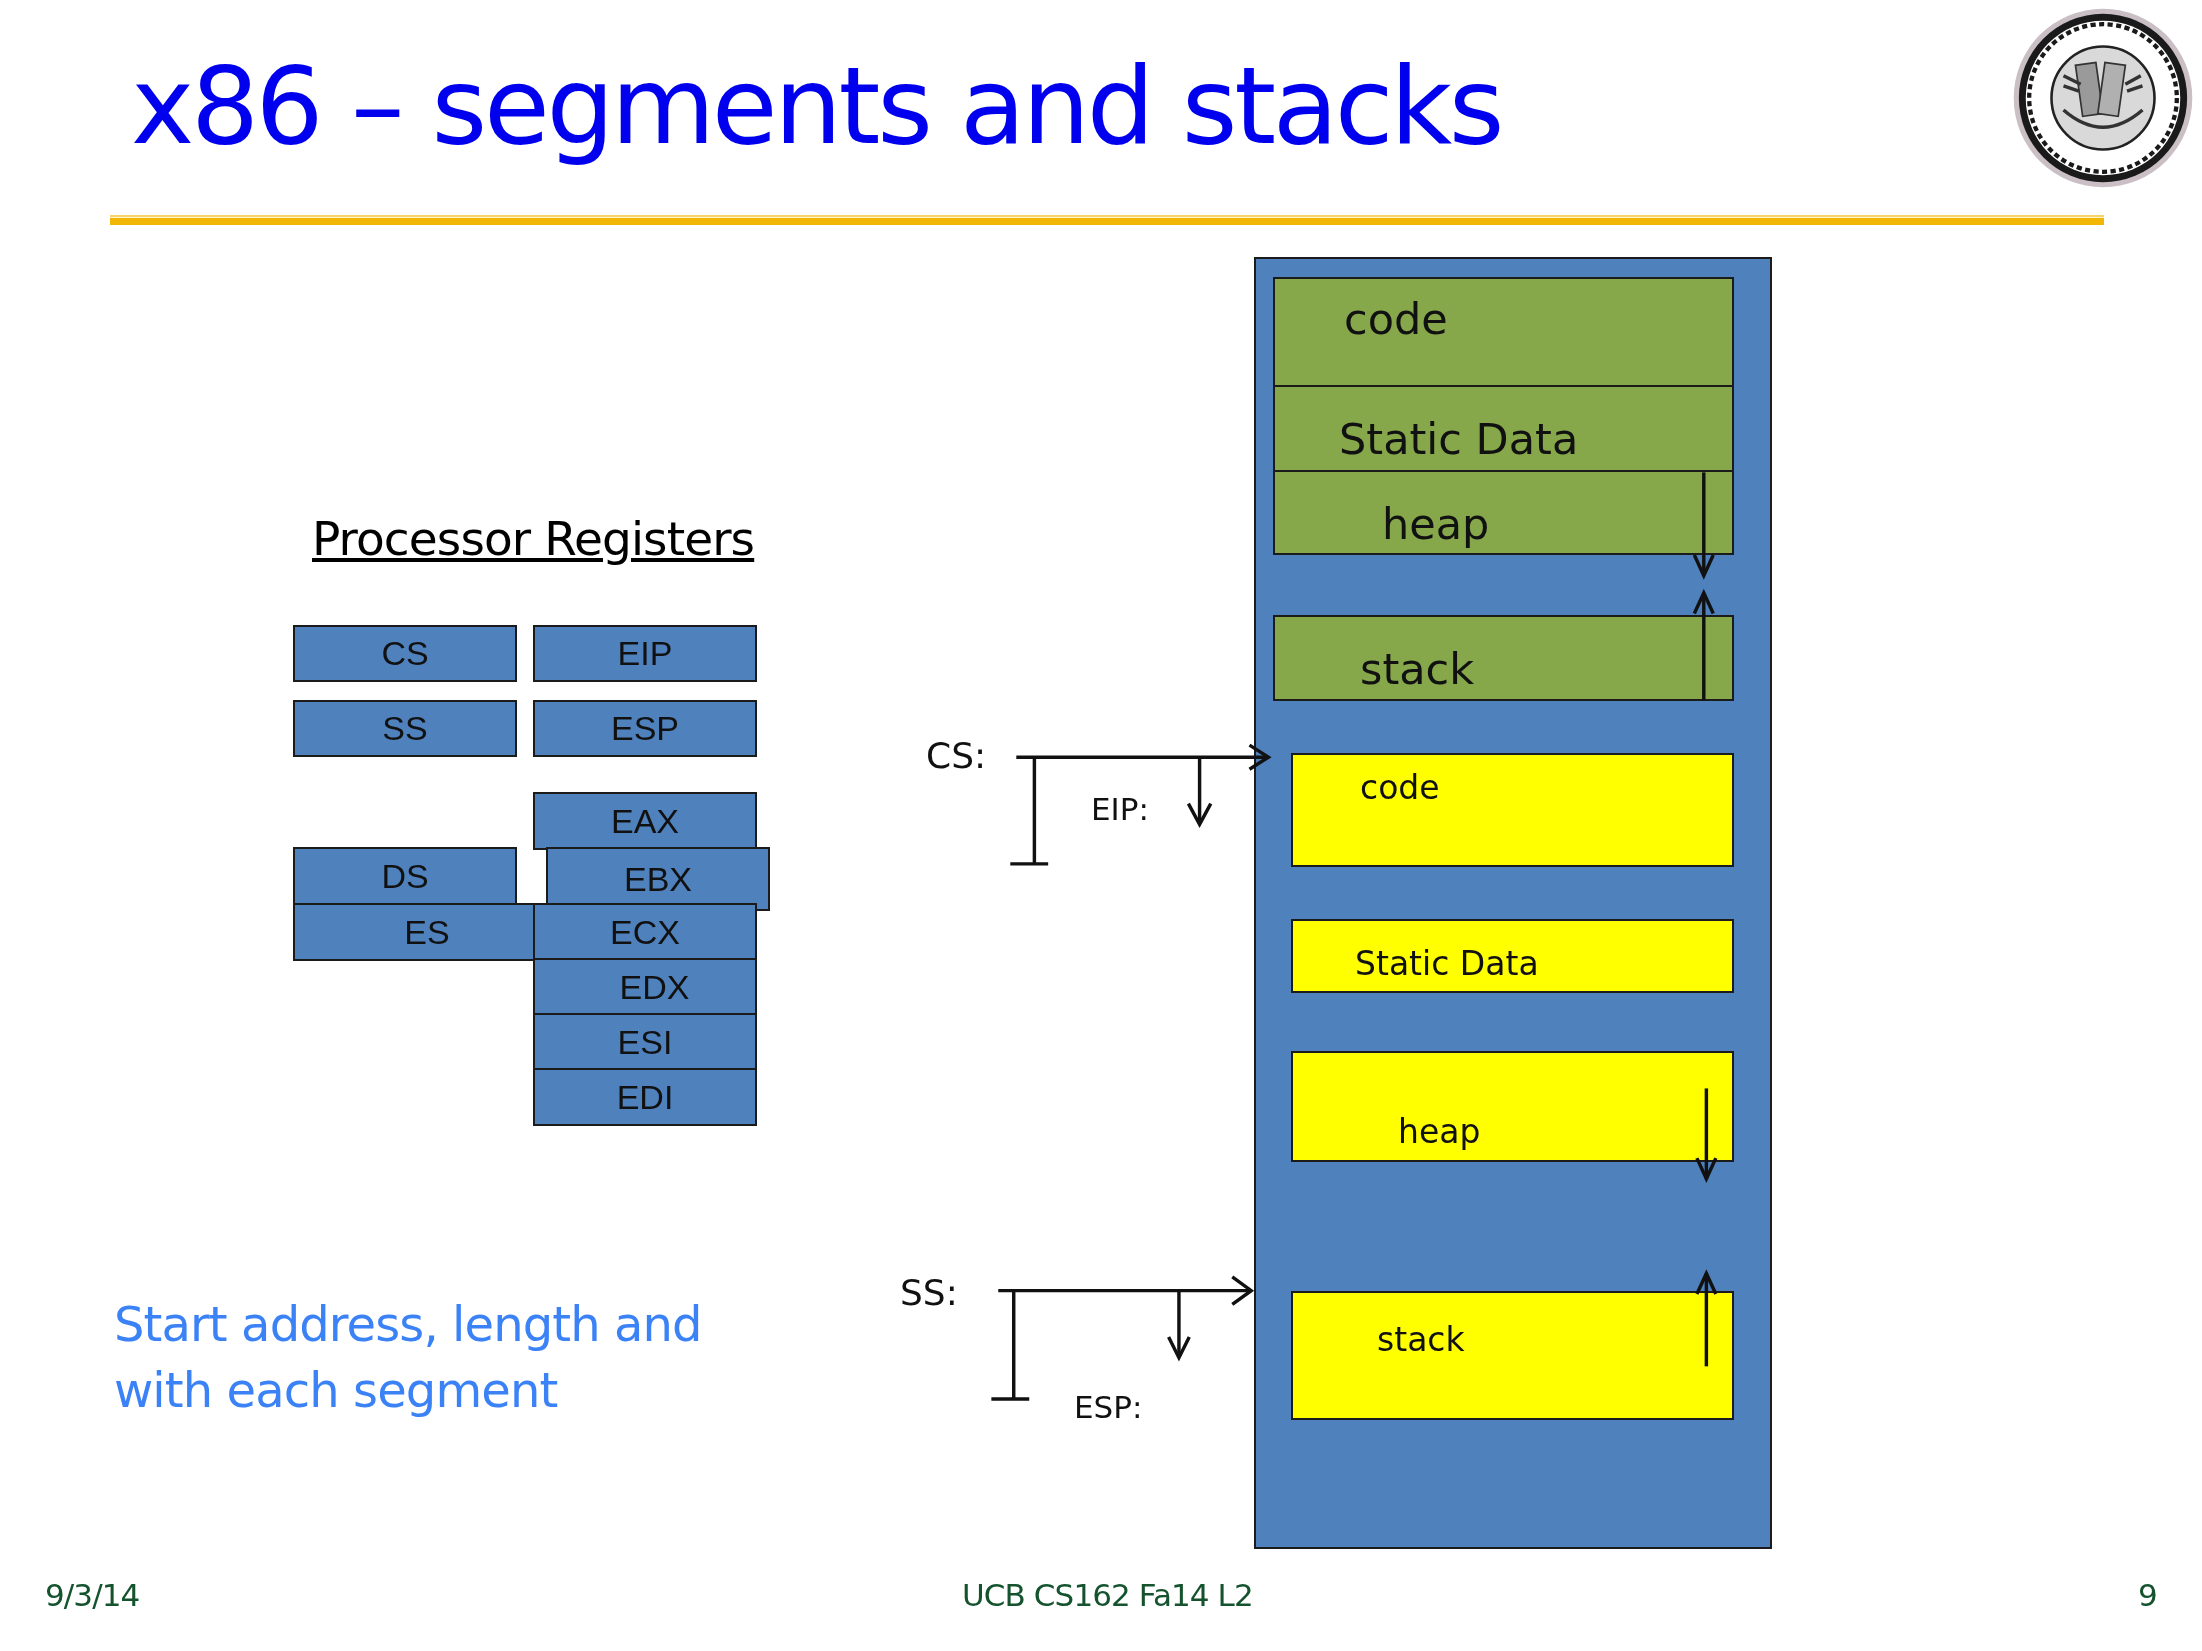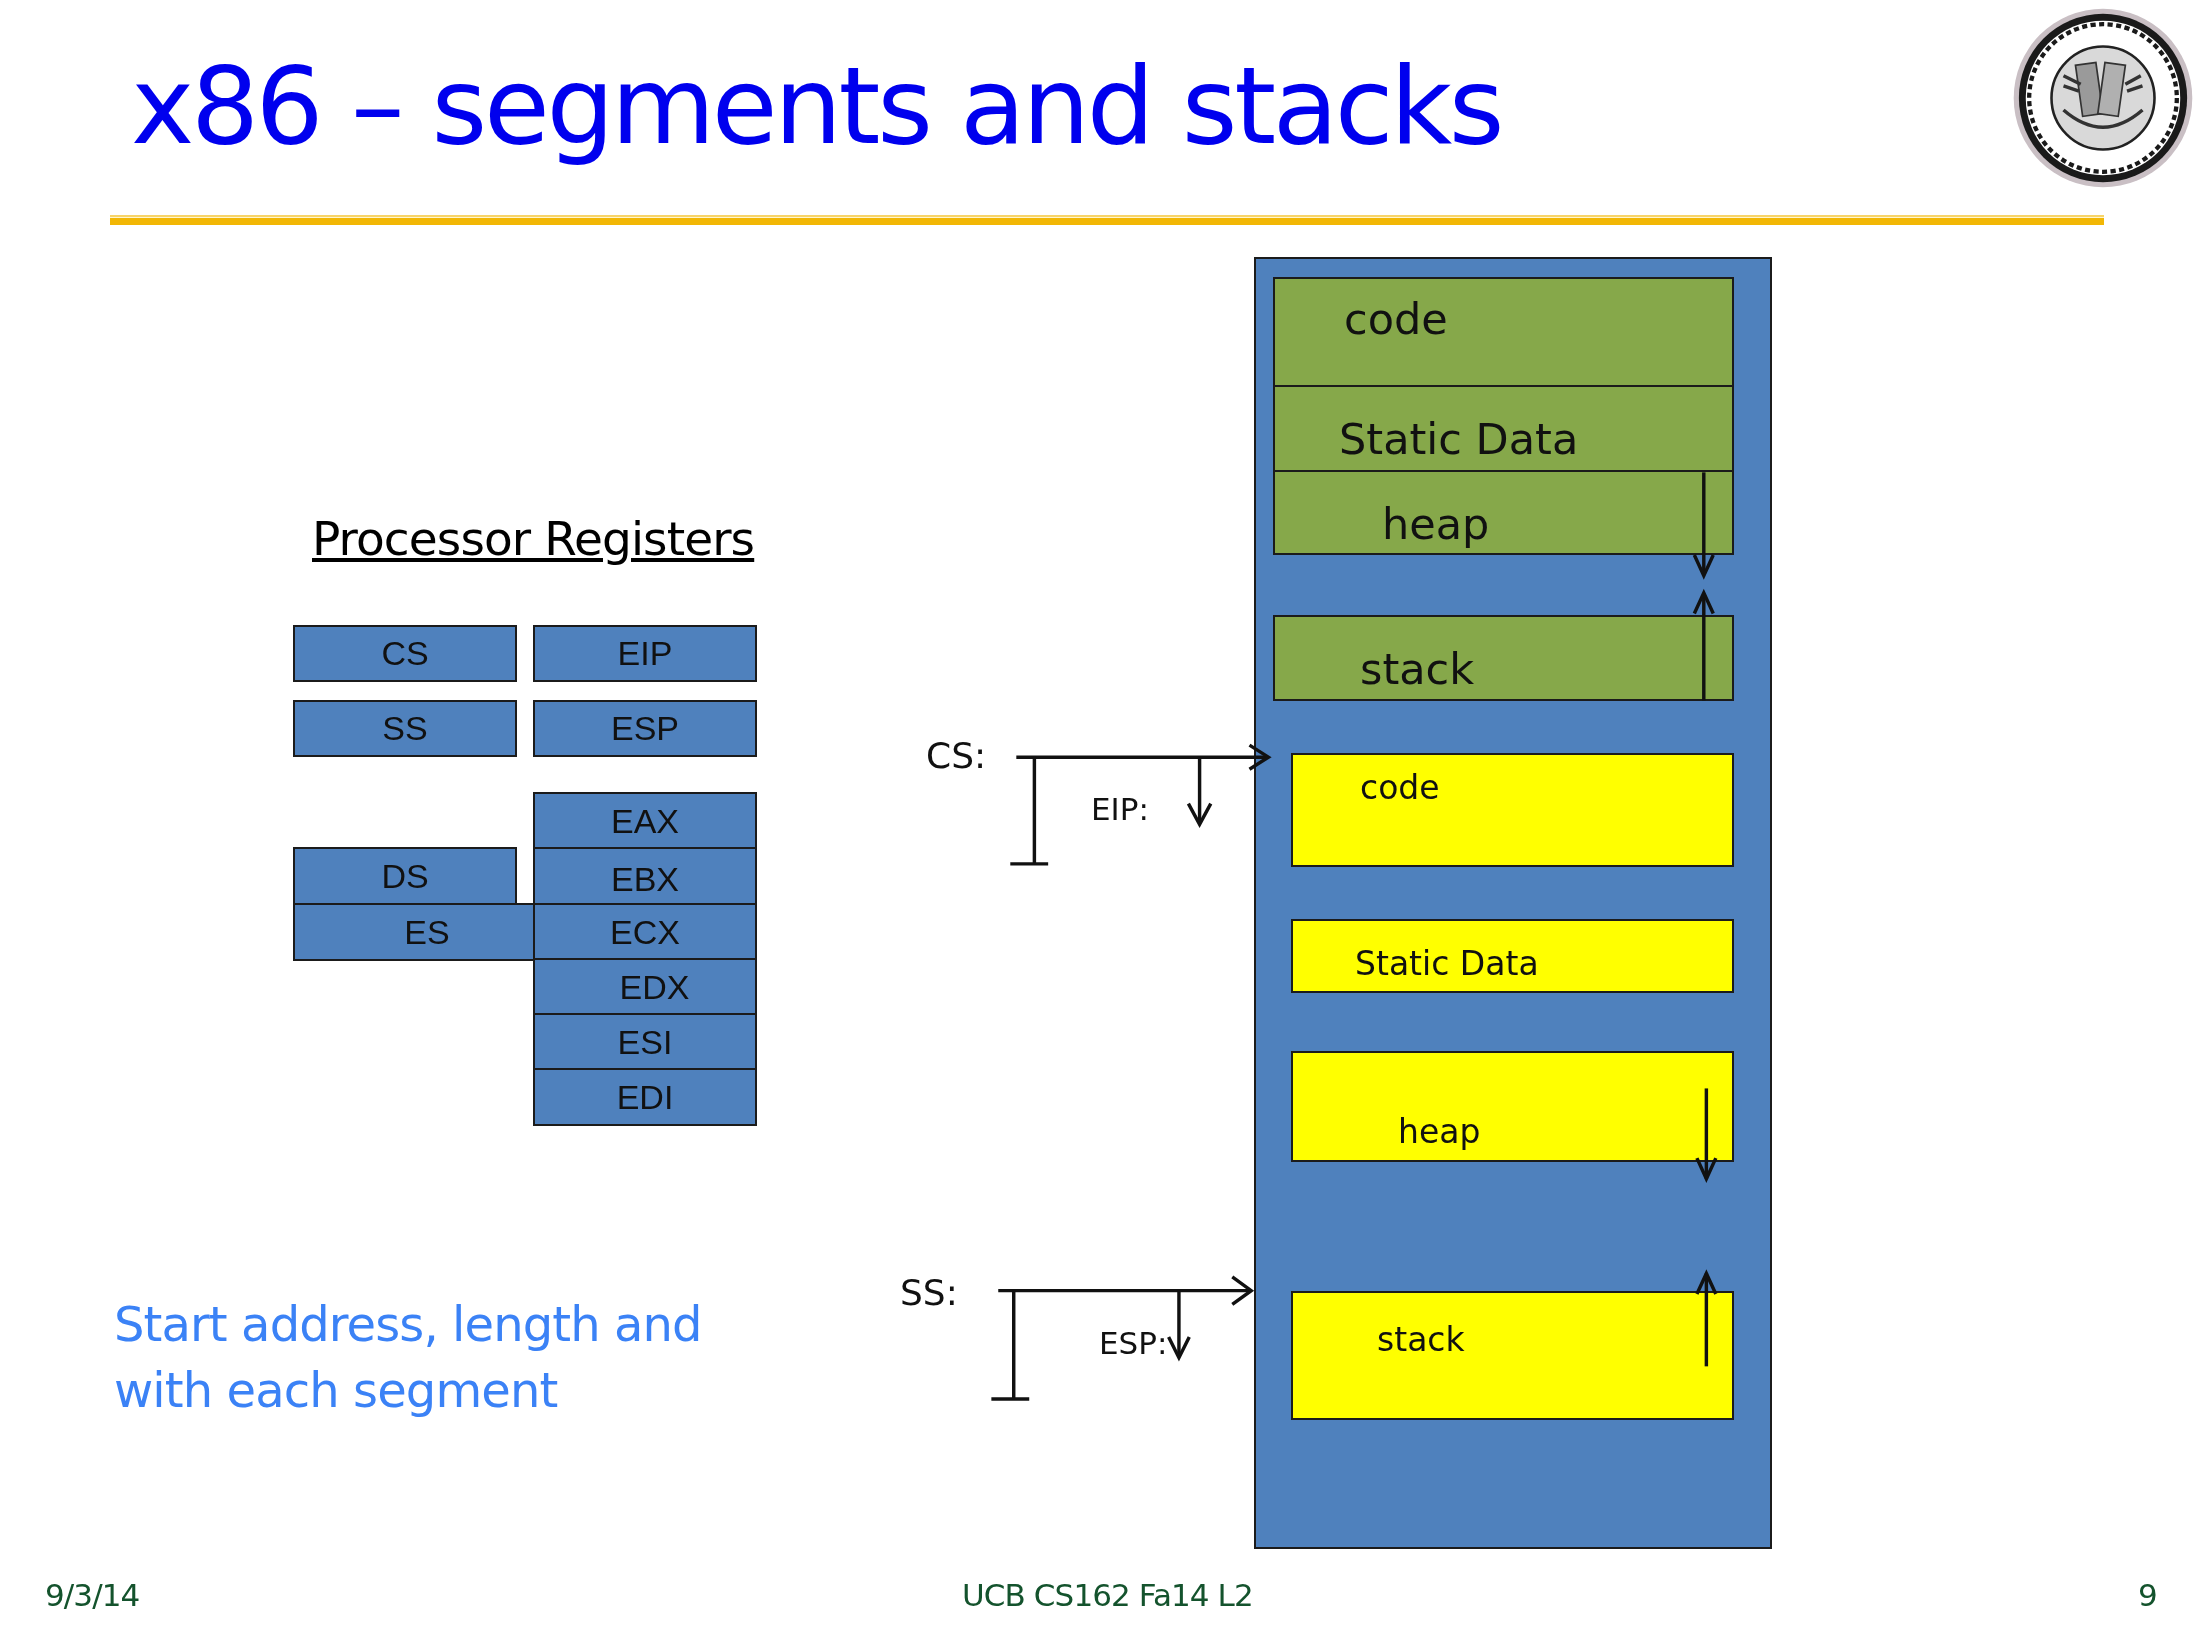--- a/index.html
+++ b/index.html
@@ -52,21 +52,21 @@
 <div class="abs reg-heading">Processor Registers</div>
 
 <div class="abs reg" style="left:293px;top:625px;width:224px;height:57px;">CS</div>
 <div class="abs reg" style="left:293px;top:700px;width:224px;height:57px;">SS</div>
 <div class="abs reg" style="left:293px;top:847px;width:224px;height:58px;">DS</div>
 <div class="abs reg" style="left:293px;top:903px;width:268px;height:58px;">ES</div>
 
 <div class="abs reg" style="left:533px;top:625px;width:224px;height:57px;">EIP</div>
 <div class="abs reg" style="left:533px;top:700px;width:224px;height:57px;">ESP</div>
 <div class="abs reg" style="left:533px;top:792px;width:224px;height:58px;">EAX</div>
-<div class="abs reg" style="left:533px;top:847px;width:224px;height:64px;">EBX</div>
+<div class="abs reg" style="left:546px;top:847px;width:224px;height:64px;">EBX</div>
 <div class="abs reg" style="left:533px;top:903px;width:224px;height:58px;">ECX</div>
 <div class="abs reg" style="left:533px;top:958px;width:224px;height:58px;padding-left:19px;">EDX</div>
 <div class="abs reg" style="left:533px;top:1013px;width:224px;height:58px;">ESI</div>
 <div class="abs reg" style="left:533px;top:1068px;width:224px;height:58px;">EDI</div>
 
 <div class="abs mem-outer"></div>
 
 <div class="abs seg green" style="left:1273px;top:277px;width:461px;height:111px;">
   <span class="seg-label" style="left:69px;top:19px;font-size:43px;">code</span>
 </div>
@@ -89,21 +89,21 @@
 <div class="abs seg yellow" style="left:1291px;top:1051px;width:443px;height:111px;">
   <span class="seg-label" style="left:105px;top:62px;font-size:33px;">heap</span>
 </div>
 <div class="abs seg yellow" style="left:1291px;top:1291px;width:443px;height:129px;">
   <span class="seg-label" style="left:84px;top:30px;font-size:33px;">stack</span>
 </div>
 
 <div class="abs lbl" style="left:926px;top:738px;font-size:36px;">CS:</div>
 <div class="abs lbl" style="left:1091px;top:794px;font-size:31px;">EIP:</div>
 <div class="abs lbl" style="left:900px;top:1275px;font-size:36px;">SS:</div>
-<div class="abs lbl" style="left:1074px;top:1328px;font-size:31px;margin-left:25px;">ESP:</div>
+<div class="abs lbl" style="left:1074px;top:1392px;font-size:31px;">ESP:</div>
 
 <svg class="overlay" viewBox="0 0 2560 1920" width="2203" height="1652">
   <g stroke="#111" stroke-width="4" fill="none">
 
     <g>
       <line x1="1181" y1="880" x2="1472" y2="880"></line>
       <polyline points="1452,866 1474,880 1452,894"></polyline>
       <line x1="1202" y1="880" x2="1202" y2="1004"></line>
       <line x1="1174" y1="1004" x2="1218" y2="1004"></line>
     </g>

